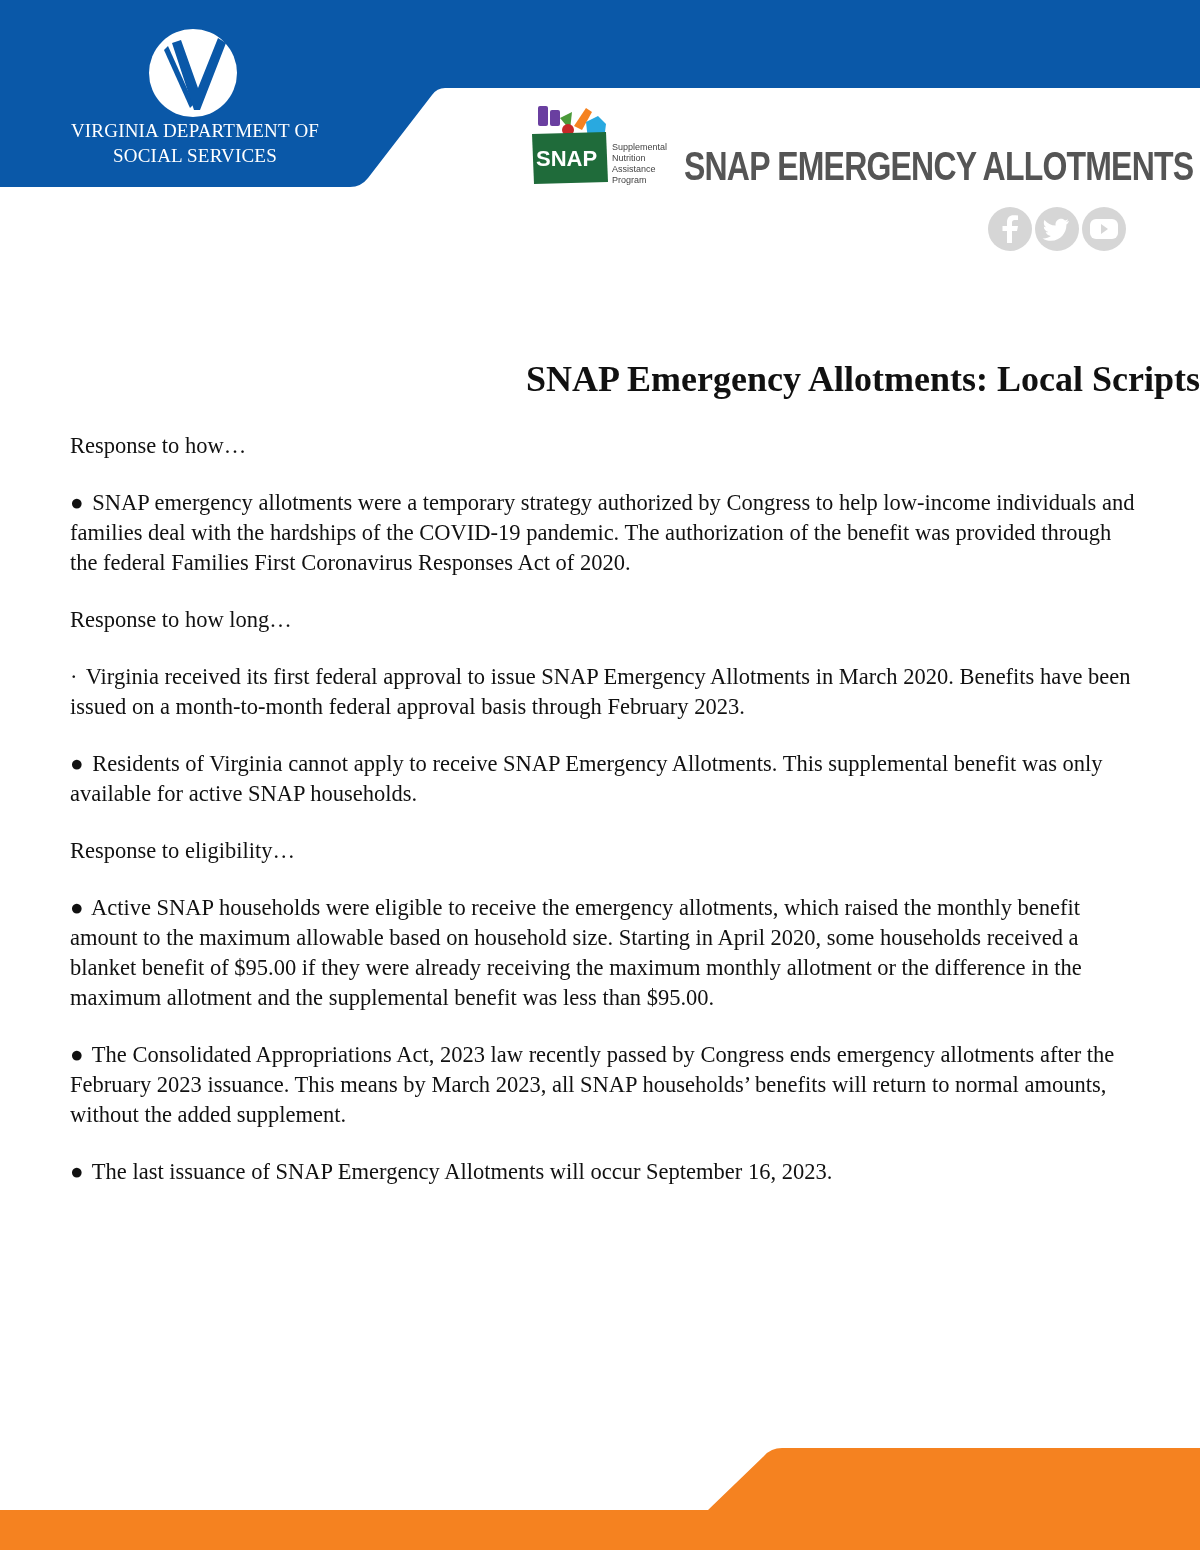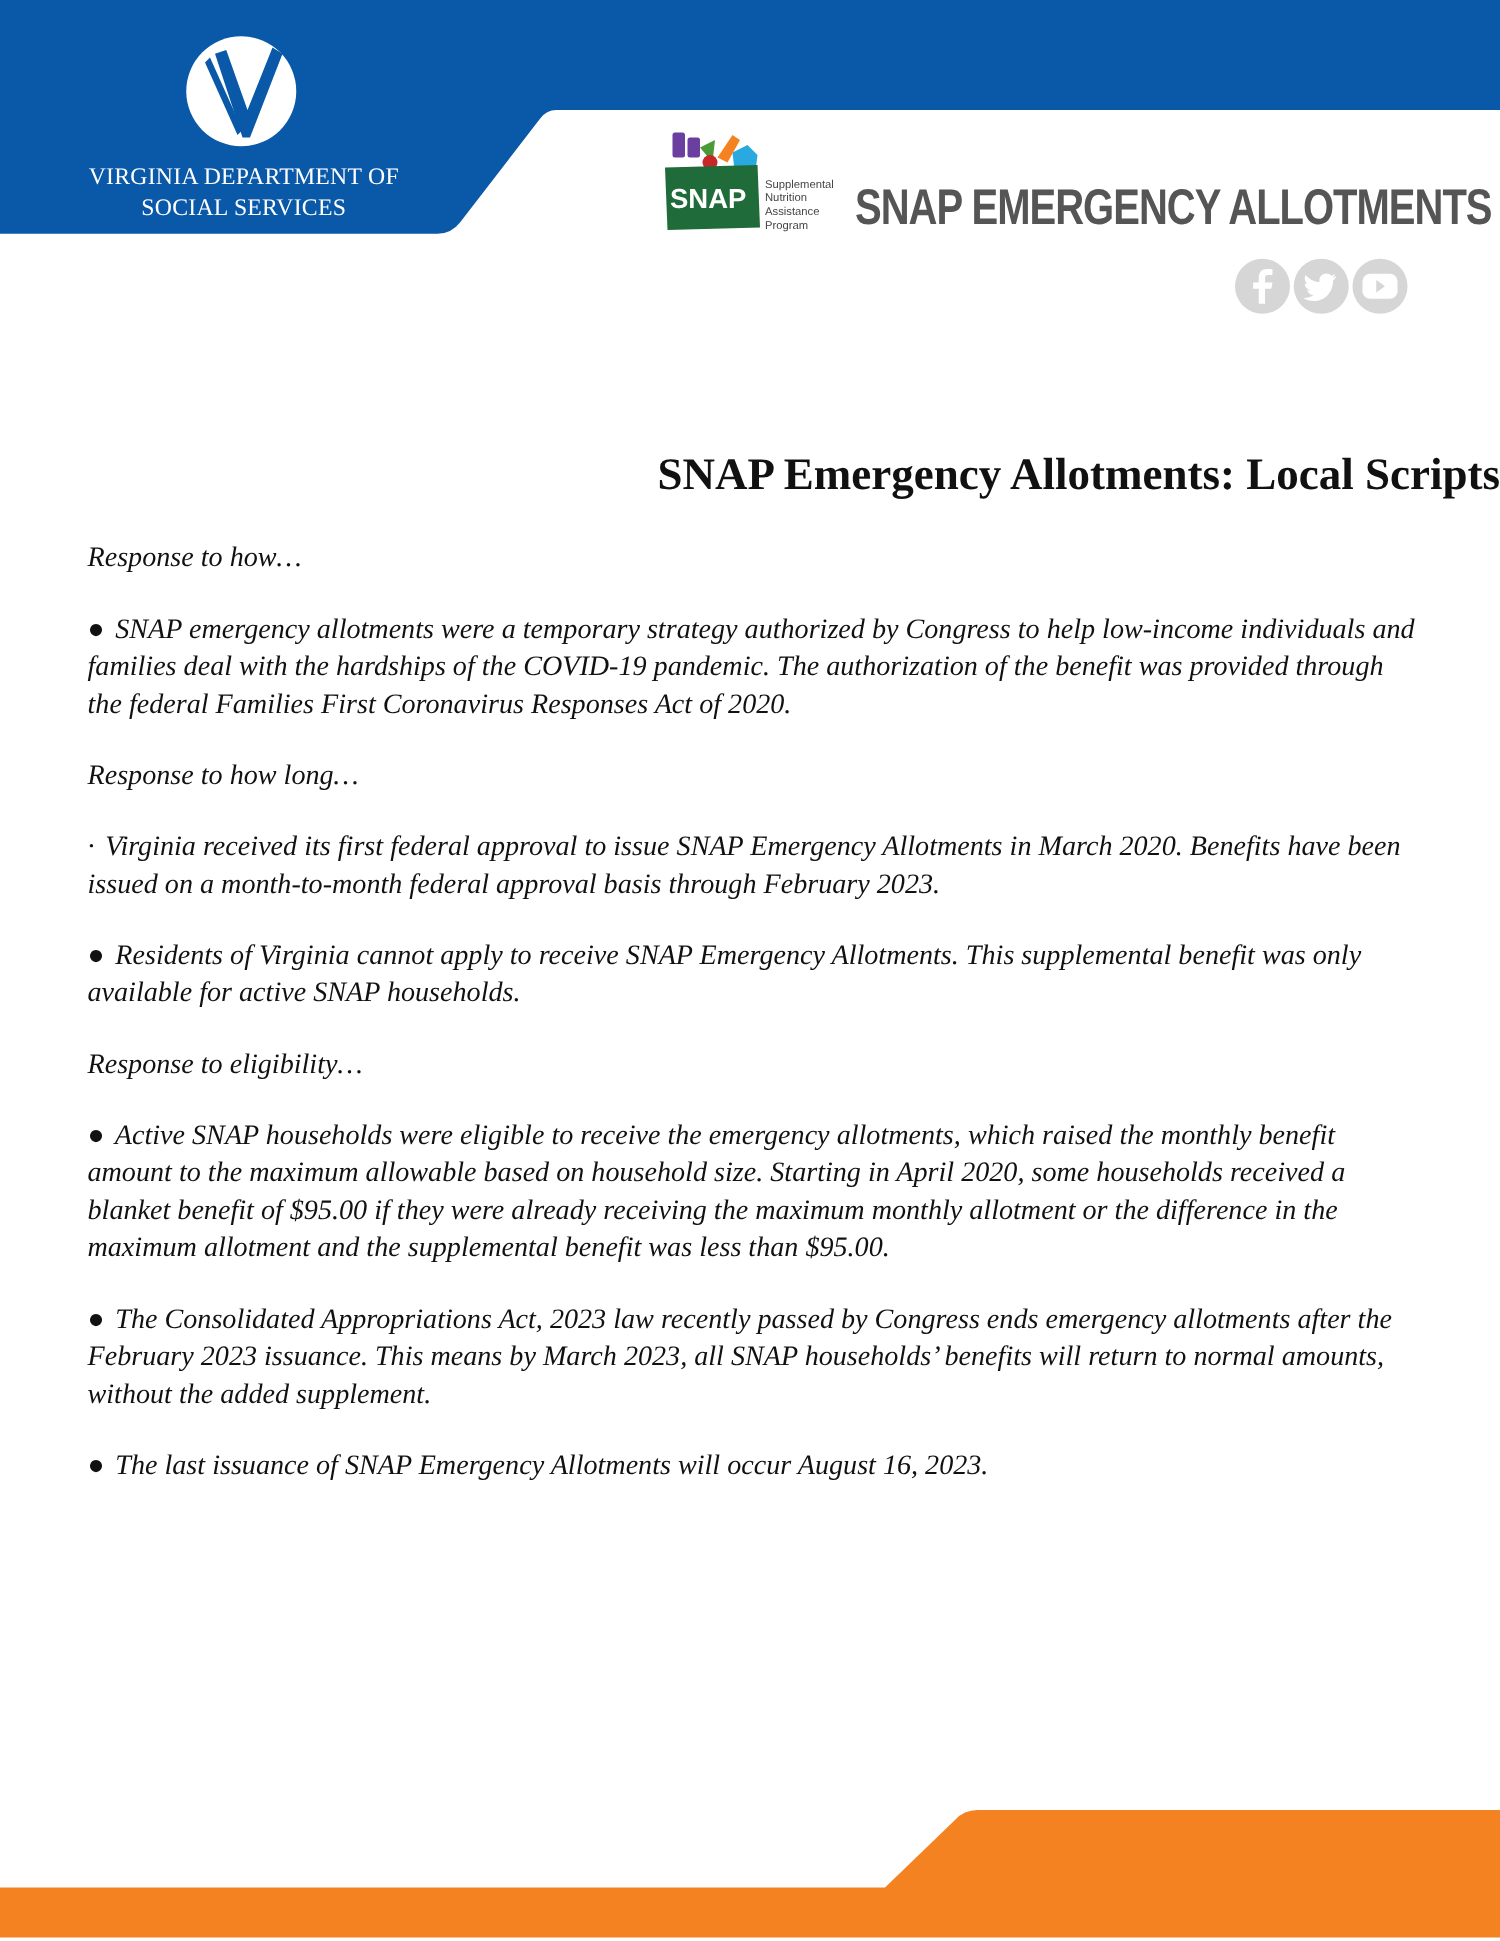--- a/index.html
+++ b/index.html
@@ -1,32 +1,32 @@
 <!DOCTYPE html>
 <html><head>
 <meta charset="utf-8">
 <style>
   html, body { margin:0; padding:0; }
   body { width:1200px; height:1553px; position:relative; background:#ffffff; overflow:hidden;
          font-family:"Liberation Serif", serif; color:#111; }
   .header-shape { position:absolute; left:0; top:0; width:1200px; height:190px; }
   .footer-shape { position:absolute; left:0; top:1440px; width:1200px; height:113px; }
   .vdss-logo { position:absolute; left:148px; top:28px; width:90px; height:90px; }
-  .vdss-name { position:absolute; left:30px; top:129px; width:330px; text-align:center;
+  .vdss-name { position:absolute; left:30px; top:118px; width:330px; text-align:center;
                color:#ffffff; font-family:"Liberation Serif", serif; font-size:19px; line-height:25px; letter-spacing:0.2px; }
   .snap-logo { position:absolute; left:528px; top:104px; width:148px; height:82px; }
   .header-title { position:absolute; left:684px; top:143px; color:#555555;
                   font-family:"Liberation Sans", sans-serif; font-weight:700; font-size:40px;
                   letter-spacing:-1px; transform:scaleX(0.80); transform-origin:left top; white-space:nowrap; line-height:46px; }
   .social { position:absolute; left:988px; top:207px; display:flex; gap:3px; }
   .social .ic { width:44px; height:44px; border-radius:50%; background:#d6d6d6; position:relative; display:flex; align-items:center; justify-content:center; }
   .page-title { position:absolute; left:0; top:358px; width:1200px; text-align:right;
                 font-family:"Liberation Serif", serif; font-weight:700; font-size:36px; color:#111; }
   .content { position:absolute; left:70px; top:431px; width:1065px; font-size:22.5px; line-height:30px;
-             font-family:"Liberation Serif", serif; color:#111;font-style:italic; }
+             font-family:"Liberation Serif", serif; color:#111; }
   .content p { margin:0 0 27px 0; }
   .bullet { margin-right:3px; }
 </style>
 </head>
 <body>
 
 <svg class="header-shape" viewBox="0 0 1200 190">
   <path d="M0 0 H1200 V88 H445 Q437 88 432 95 L368 178 Q361 187 350 187 H0 Z" fill="#0a58a8"></path>
 </svg>
 
@@ -80,18 +80,18 @@
 
 <div class="content">
   <p>Response to how…</p>
   <p><span class="bullet">●</span> <span>SNAP emergency allotments were a temporary strategy authorized by Congress to help low-income individuals and families deal with the hardships of the COVID-19 pandemic. The authorization of the benefit was provided through the federal Families First Coronavirus Responses Act of 2020.</span></p>
   <p>Response to how long…</p>
   <p><span class="bullet">·</span> <span>Virginia received its first federal approval to issue SNAP Emergency Allotments in March 2020. Benefits have been issued on a month-to-month federal approval basis through February 2023.</span></p>
   <p><span class="bullet">●</span> <span>Residents of Virginia cannot apply to receive SNAP Emergency Allotments. This supplemental benefit was only available for active SNAP households.</span></p>
   <p>Response to eligibility…</p>
   <p><span class="bullet">●</span> <span>Active SNAP households were eligible to receive the emergency allotments, which raised the monthly benefit amount to the maximum allowable based on household size. Starting in April 2020, some households received a blanket benefit of $95.00 if they were already receiving the maximum monthly allotment or the difference in the maximum allotment and the supplemental benefit was less than $95.00.</span></p>
   <p><span class="bullet">●</span> <span>The Consolidated Appropriations Act, 2023 law recently passed by Congress ends emergency allotments after the February 2023 issuance. This means by March 2023, all SNAP households’ benefits will return to normal amounts, without the added supplement.</span></p>
-  <p><span class="bullet">●</span> <span>The last issuance of SNAP Emergency Allotments will occur August 16, 2023.</span></p>
+  <p><span class="bullet">●</span> <span>The last issuance of SNAP Emergency Allotments will occur September 16, 2023.</span></p>
 </div>
 
 <svg class="footer-shape" viewBox="0 0 1200 113">
   <path d="M0 70 H708 L764 16 Q771 8 782 8 H1200 V110 H0 Z" fill="#f58220"></path>
 </svg>
 
 </body></html>

